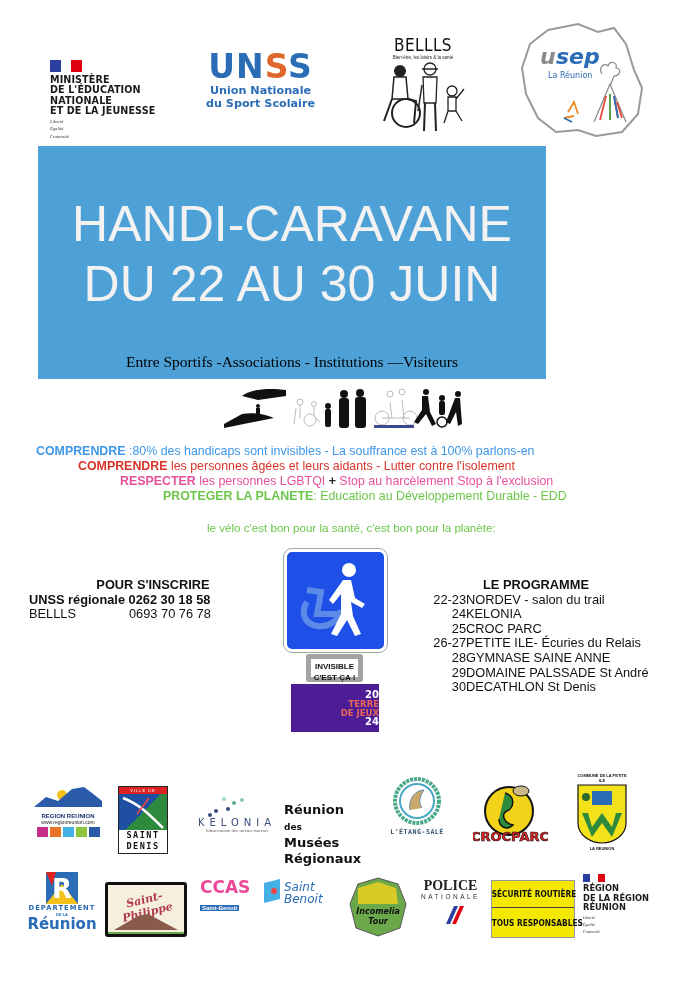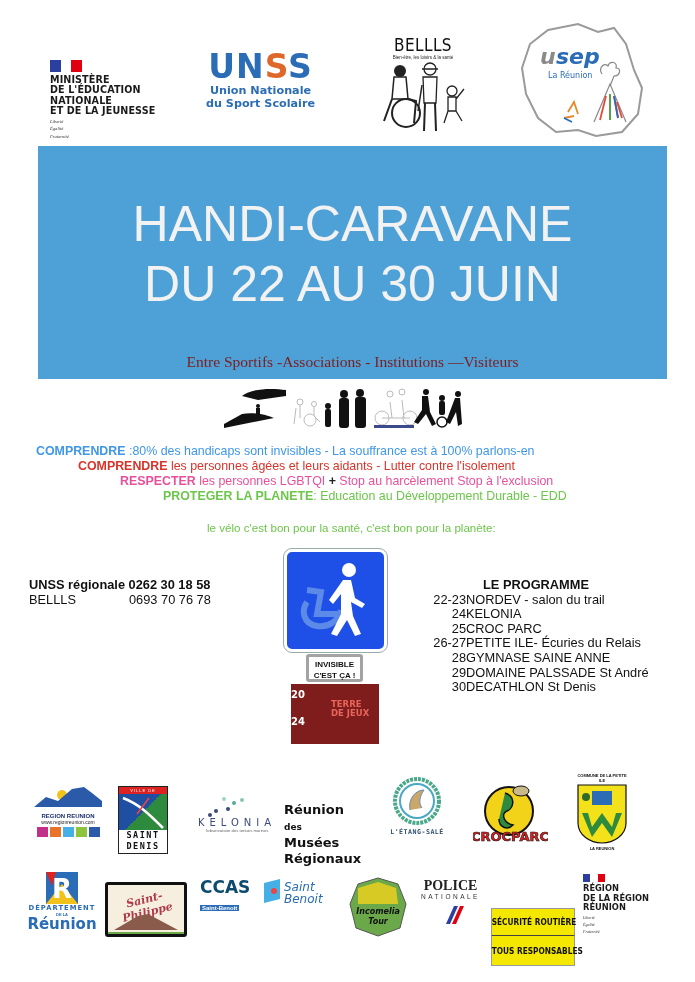--- a/index.html
+++ b/index.html
@@ -20,25 +20,25 @@
   .unss .sub { font-family: "DejaVu Sans", sans-serif; font-weight: bold; font-size: 11.2px; line-height: 13px; color: #2a6cb5; }
 
   .bellls { left: 378px; top: 36px; width: 90px; text-align: center; }
   .bellls .name { font-family: "DejaVu Sans", sans-serif; font-size: 18px; line-height: 18px; color: #111; letter-spacing: 0.5px; transform: scaleX(0.85); }
   .bellls .tag { font-size: 4.5px; color: #222; margin-top: 1px; }
   .bellls svg { display: block; margin: 1px auto 0; }
 
   .usep { left: 518px; top: 22px; width: 130px; height: 118px; }
 
   
-  .banner { left: 38px; top: 146px; width: 629px; height: 233px; background: #4da1d6; text-align: center; }
+  .banner { left: 38px; top: 146px; width: 508px; height: 233px; background: #4da1d6; text-align: center; }
   .banner .h1 { position: absolute; left: 0; right: 0; top: 50px; font-family: "Liberation Sans", sans-serif; font-size: 50px; line-height: 56px; color: #f2f2f2; font-weight: normal; letter-spacing: 0px; }
   .banner .h2 { position: absolute; left: 0; right: 0; top: 110px; font-family: "Liberation Sans", sans-serif; font-size: 50px; line-height: 56px; color: #f2f2f2; }
   .banner .line1 { position: absolute; left: 0; right: 0; top: 185px; font-family: "Liberation Serif", serif; font-size: 15.5px; color: #2f7a1f; }
-  .banner .line2 { position: absolute; left: 0; right: 0; top: 207px; font-family: "Liberation Serif", serif; font-size: 15.5px; color: #7f1d1d; }
+  .banner .line2 { position: absolute; left: 0; right: 0; top: 207px; font-family: "Liberation Serif", serif; font-size: 15.5px; color: #000000; }
 
   
   .pictos { left: 222px; top: 384px; width: 240px; height: 45px; }
 
   
   .msg { position: absolute; font-size: 12.4px; line-height: 15px; white-space: nowrap; }
   .msg b { font-weight: bold; }
   .m1 { left: 36px; top: 444px; color: #3f97e8; }
   .m2 { left: 78px; top: 459px; color: #d8342a; }
   .m3 { left: 120px; top: 474px; color: #e8509a; }
@@ -49,22 +49,22 @@
   
   .insc { left: 29px; top: 578px; width: 240px; font-size: 12.8px; line-height: 14.6px; }
   .insc .head { font-weight: bold; text-align: center; padding-left: 8px; }
   .insc .phone b { font-weight: bold; }
   .insc .row { display: flex; }
   .insc .row .k { width: 100px; }
 
   
   .sign { left: 284px; top: 549px; width: 103px; height: 103px; background: #1e4fe6; border: 3px solid #fff; outline: 1.5px solid #9aa; border-radius: 8px; }
   .sign svg { position: absolute; left: 0; top: 0; }
-  .invisible { left: 306px; top: 654px; width: 57px; height: 28px; border: 3px solid #a3a3a3; border-radius: 3px; text-align: center; font-weight: bold; font-size: 8px; line-height: 11px; padding-top: 2px; color: #111; }
-  .tdj { left: 291px; top: 684px; width: 88px; height: 60px; background: #7f1d1d; text-align: left; font-family: "DejaVu Sans", sans-serif; font-weight: bold; }
+  .invisible { left: 306px; top: 654px; width: 57px; height: 28px; border: 5px solid #a3a3a3; border-radius: 3px; text-align: center; font-weight: bold; font-size: 8px; line-height: 11px; padding-top: 2px; color: #111; }
+  .tdj { left: 291px; top: 684px; width: 88px; height: 48px; background: #4c1d95; text-align: right; font-family: "DejaVu Sans", sans-serif; font-weight: bold; }
   .tdj .n { color: #fff; font-size: 10px; line-height: 10px; }
   .tdj .t { color: #e9655a; font-size: 8.5px; line-height: 8.5px; padding-left: 40px; }
 
   
   .prog { left: 426px; top: 578px; width: 260px; font-size: 12.8px; line-height: 14.6px; }
   .prog .head { font-weight: bold; text-align: center; padding-right: 40px; }
   .prog .row { display: flex; }
   .prog .row .d { width: 40px; text-align: right; }
 
   
@@ -95,30 +95,30 @@
 
   .dep { left: 27px; top: 872px; width: 70px; height: 68px; text-align: center; }
   .dep .d1 { font-family: "DejaVu Sans", sans-serif; font-weight: bold; font-size: 6.8px; color: #2a6cb5; letter-spacing: 1px; }
   .dep .d2 { font-weight: bold; font-size: 4px; color: #2a6cb5; }
   .dep .d3 { font-family: "DejaVu Sans", sans-serif; font-weight: bold; font-size: 15px; color: #2a6cb5; line-height: 15px; }
 
   .sp { left: 105px; top: 882px; width: 82px; height: 55px; border: 3px solid #111; border-radius: 3px; background: #f6efe0; overflow: hidden; }
   .sp .t { font-family: "DejaVu Serif", serif; font-style: italic; font-weight: bold; font-size: 11px; color: #b03a4a; text-align: center; transform: rotate(-14deg); margin-top: 8px; }
 
   .ccas { left: 200px; top: 879px; width: 125px; height: 40px; }
-  .ccas .c { font-family: "DejaVu Sans", sans-serif; font-weight: bold; font-size: 17px; color: #0c4a6e; line-height: 17px; }
+  .ccas .c { font-family: "DejaVu Sans", sans-serif; font-weight: bold; font-size: 17px; color: #ec4899; line-height: 17px; }
   .ccas .sb { font-weight: bold; font-size: 6px; color: #fff; background: #2a6cb5; display: inline-block; padding: 0 2px; }
   .ccas .sbn { position: absolute; left: 84px; top: 2px; font-family: "DejaVu Sans", sans-serif; font-style: italic; font-size: 12px; line-height: 12px; color: #2a6cb5; }
 
   .inc { left: 348px; top: 874px; width: 60px; height: 64px; }
   .police { left: 413px; top: 879px; width: 75px; height: 50px; text-align: center; }
   .police .p1 { font-family: Liberation Serif, serif; font-weight: bold; font-size: 14px; line-height: 14px; color: #222; }
   .police .p2 { font-size: 6.5px; letter-spacing: 2.5px; color: #333; }
 
-  .secu { left: 491px; top: 908px; width: 84px; height: 58px; background: #f4e800; border: 1px solid #999; }
+  .secu { left: 491px; top: 880px; width: 84px; height: 58px; background: #f4e800; border: 1px solid #999; }
   .secu div { font-family: "DejaVu Sans", sans-serif; font-weight: bold; font-size: 9.5px; color: #111; text-align: center; transform: scaleX(0.78); white-space: nowrap; margin-left: -12px; margin-right: -12px; }
   .secu .a { line-height: 26px; border-bottom: 1px solid #444; }
   .secu .b { line-height: 30px; }
 
   .pref { left: 583px; top: 874px; width: 100px; }
   .pref .flag { width: 22px; height: 8px; display: flex; margin-bottom: 2px; }
   .pref .flag span { flex: 1; }
   .pref .t { font-family: "DejaVu Sans", sans-serif; font-weight: bold; font-size: 8.3px; line-height: 9.6px; color: #1a1a1a; }
   .pref .m { font-family: "Liberation Serif", serif; font-style: italic; font-size: 4px; line-height: 5px; color: #333; margin-top: 2px; }
 </style>
@@ -227,20 +227,21 @@
   </g>
 </svg>
 
 <div class="msg m1"><b>COMPRENDRE</b><span> :80% des handicaps sont invisibles - La souffrance est à 100% parlons-en</span></div>
 <div class="msg m2"><b>COMPRENDRE</b><span> les personnes âgées et leurs aidants - Lutter contre l'isolement</span></div>
 <div class="msg m3"><b>RESPECTER</b><span> les personnes LGBTQI </span><b class="plus">+</b><span> Stop au harcèlement  Stop à l'exclusion</span></div>
 <div class="msg m4"><b>PROTEGER LA PLANETE</b><span>: Education au Développement Durable - EDD</span></div>
 <div class="msg m5">le vélo c'est bon pour la santé, c'est bon pour la planète:</div>
 
 <div class="abs insc">
+  <div class="head">POUR S'INSCRIRE</div>
   <div class="phone"><b>UNSS régionale 0262 30 18 58</b></div>
   <div class="row">
     <span class="k">BELLLS</span>
       <span>0693 70 76 78</span>
   </div>
 </div>
 
 <div class="abs sign">
   <svg width="97" height="97" viewBox="0 0 97 97">
     <path d="M20 50 C14 58 16 72 30 74 C42 76 52 68 54 58" fill="none" stroke="#5b8ae8" stroke-width="6"></path>

